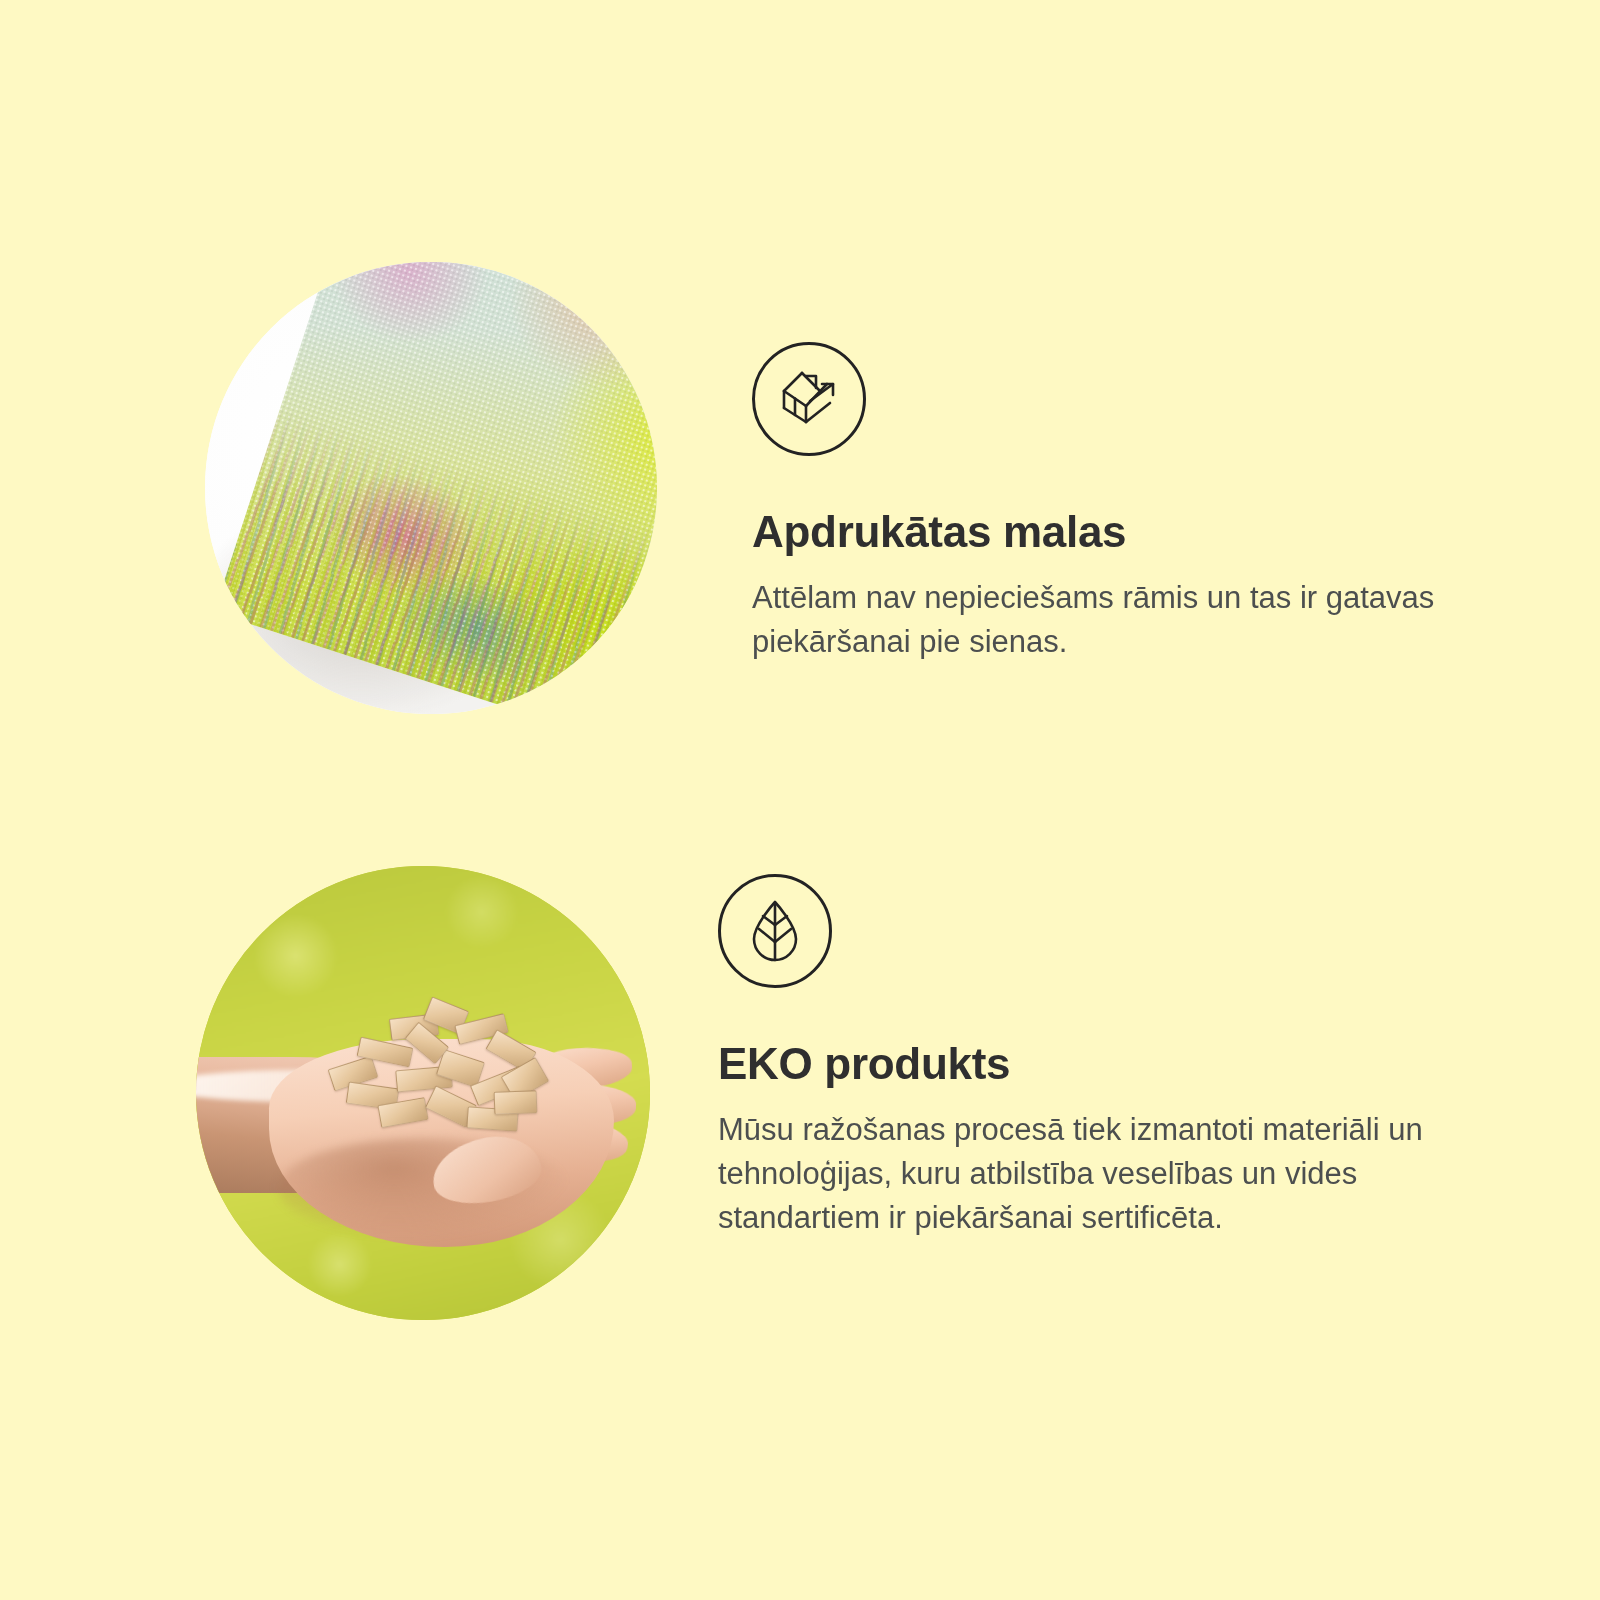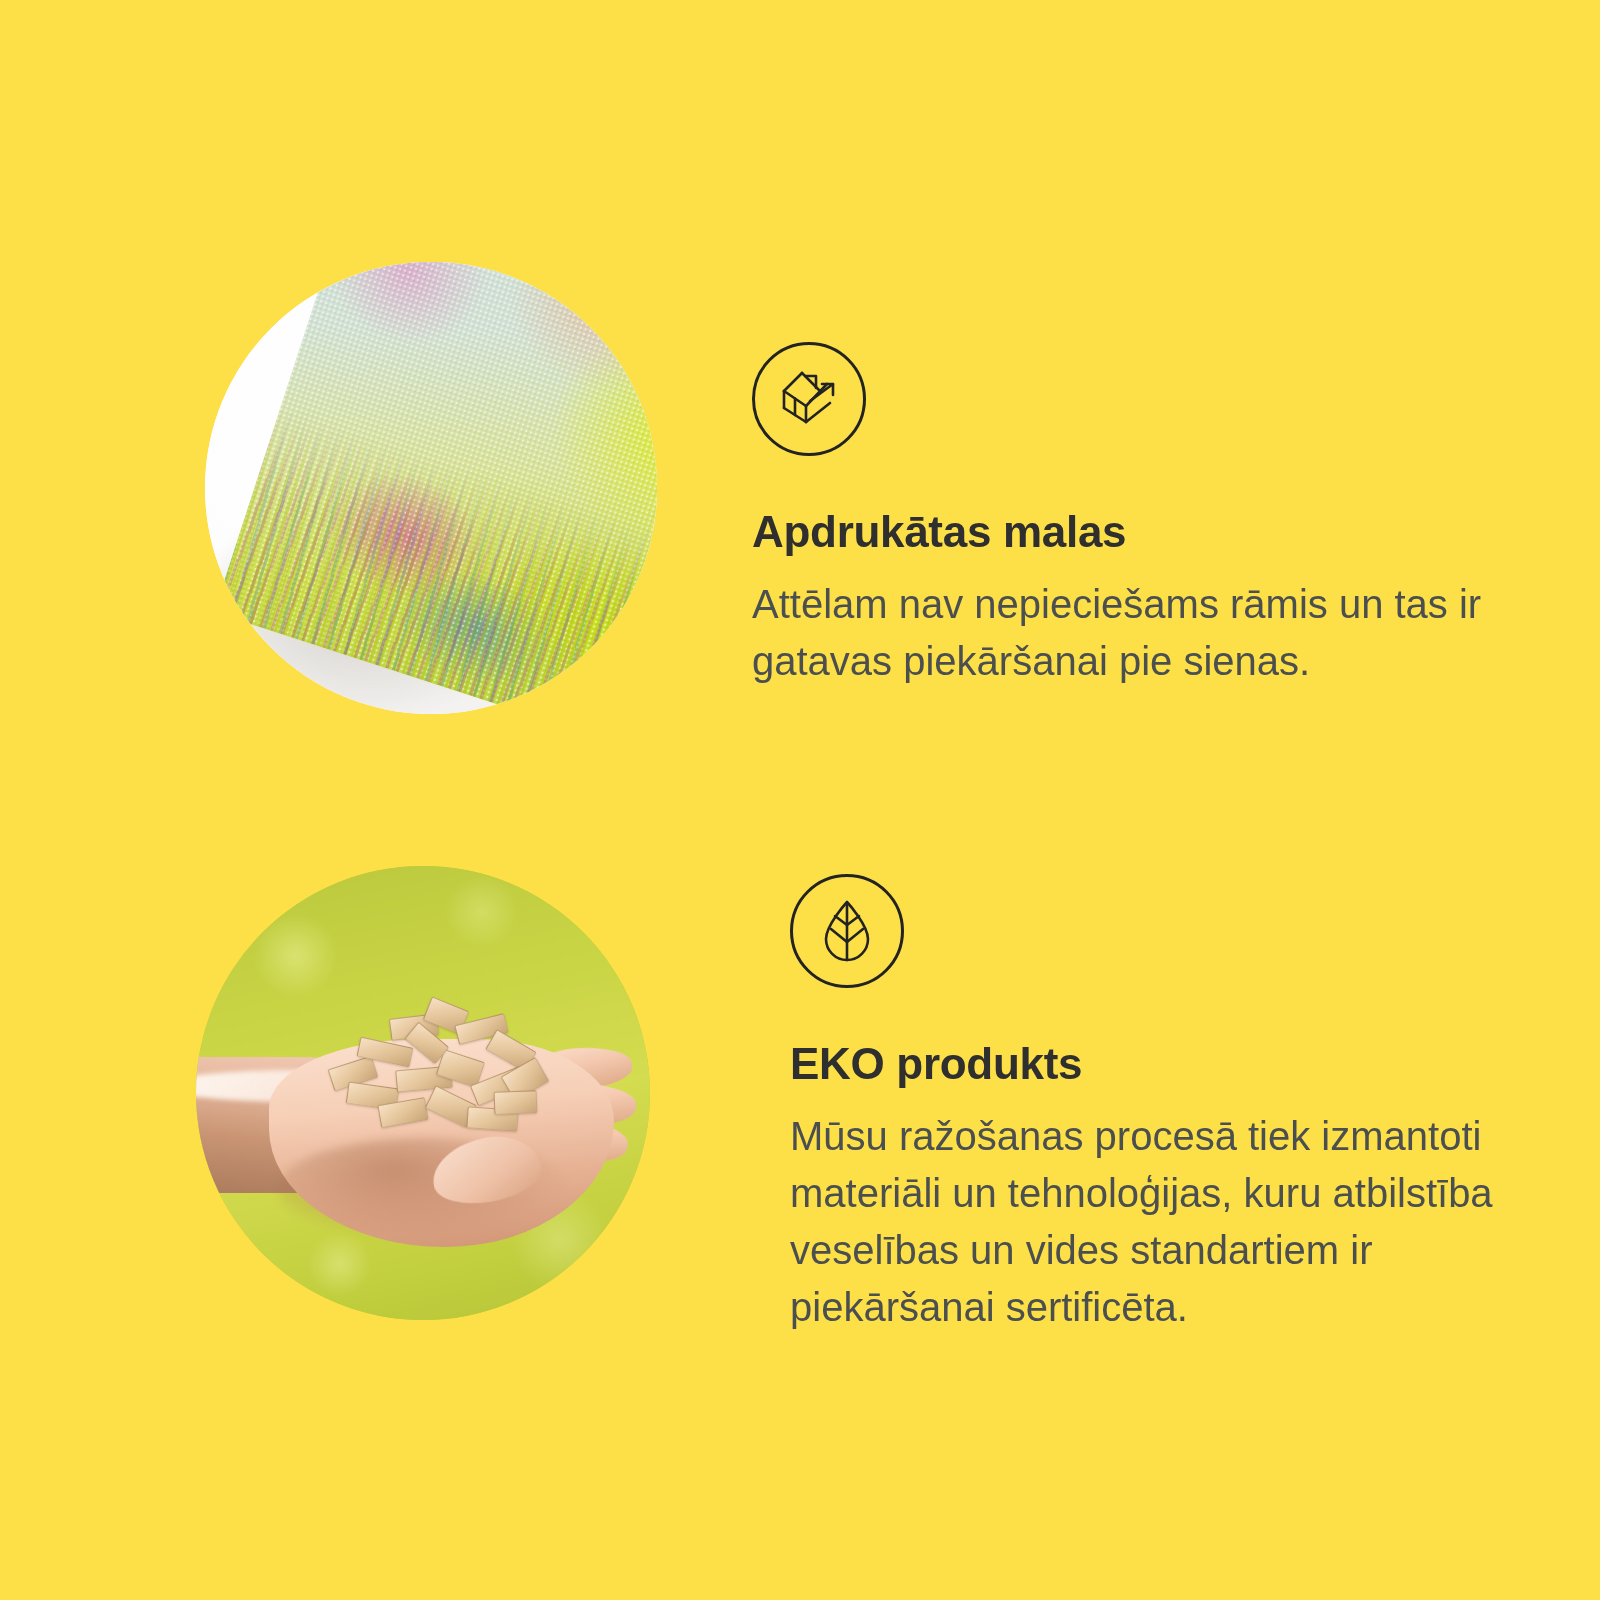--- a/index.html
+++ b/index.html
@@ -11,21 +11,21 @@
     height: 1600px;
     background: #f1f1f1;
     font-family: "Liberation Sans", sans-serif;
     overflow: hidden;
   }
 
   .page {
     position: relative;
     width: 1600px;
     height: 1600px;
-    background: #fde047;
+    background: #fef9c3;
   }
 
   
   .feature {
     position: absolute;
     display: flex;
     align-items: flex-start;
   }
 
   .text-col {
@@ -52,21 +52,21 @@
   .f-title {
     font-size: 44px;
     font-weight: 700;
     color: #2f2f2f;
     letter-spacing: -0.3px;
     line-height: 1.1;
     margin: 0;
     white-space: nowrap;
   }
   .f-desc {
-    font-size: 40px;
+    font-size: 31px;
     font-weight: 400;
     color: #4c4f4f;
     line-height: 1.42;
     margin: 0;
     max-width: 730px;
   }
 
   
   #feature-1 { left: 0px; top: 0px; }
 
@@ -310,21 +310,21 @@
         <div class="chip" style="left:58%; top:50%; width:19%; height:12%; transform:rotate(-22deg);"></div>
         <div class="chip" style="left:24%; top:66%; width:17%; height:13%; transform:rotate(-10deg);"></div>
         <div class="chip" style="left:42%; top:62%; width:16%; height:14%; transform:rotate(26deg);"></div>
         <div class="chip" style="left:56%; top:70%; width:18%; height:12%; transform:rotate(4deg);"></div>
         <div class="chip" style="left:70%; top:44%; width:14%; height:16%; transform:rotate(-30deg);"></div>
         <div class="chip" style="left:34%; top:24%; width:14%; height:12%; transform:rotate(40deg);"></div>
         <div class="chip" style="left:66%; top:60%; width:15%; height:13%; transform:rotate(-2deg);"></div>
       </div>
     </div>
 
-    <div class="text-col" style="position:absolute; left:790px; top:874px; width:740px;">
+    <div class="text-col" style="position:absolute; left:718px; top:874px; width:740px;">
 
       <div class="icon-circle">
         <svg width="74" height="74" viewBox="0 0 74 74" aria-hidden="true">
           <g fill="none" stroke="#232323" stroke-width="2.6" stroke-linecap="round" stroke-linejoin="round">
 
             <path d="M37 8
                      C 37 8, 58 31, 58 45
                      A 21 21 0 0 1 16 45
                      C 16 31, 37 8, 37 8 Z"></path>
 

